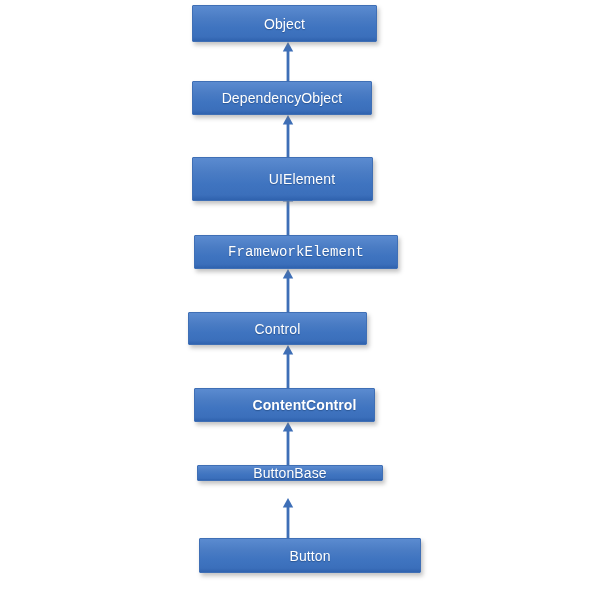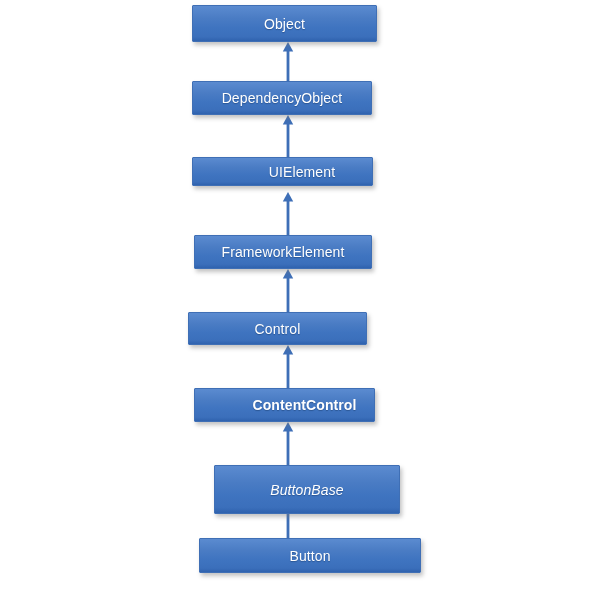--- a/index.html
+++ b/index.html
@@ -113,31 +113,31 @@
         <rect x="9.6" y="8" width="2.8" height="32" fill="#3e6fb7"></rect>
         <polygon points="11,0 16.2,9.5 5.8,9.5" fill="#3e6fb7"></polygon>
       </svg>
     </div>
     <div class="node" style="left: 192px; top: 5px; width: 185px; height: 37px;">
       <span class="label">Object</span>
     </div>
     <div class="node" style="left: 192px; top: 81px; width: 180px; height: 34px;">
       <span class="label">DependencyObject</span>
     </div>
-    <div class="node" style="left: 192px; top: 157px; width: 181px; height: 29px; padding-left: 39px;">
+    <div class="node" style="left: 192px; top: 157px; width: 181px; height: 44px; padding-left: 39px;">
       <span class="label">UIElement</span>
     </div>
-    <div class="node" style="left: 194px; top: 235px; width: 178px; height: 34px;">
+    <div class="node" style="left: 194px; top: 235px; width: 204px; height: 34px; font-family: Liberation Mono, monospace;">
       <span class="label">FrameworkElement</span>
     </div>
     <div class="node" style="left: 188px; top: 312px; width: 179px; height: 33px;">
       <span class="label">Control</span>
     </div>
     <div class="node bold" style="left: 194px; top: 388px; width: 181px; height: 34px;">
       <span class="label">ContentControl</span>
     </div>
-    <div class="node" style="left: 214px; top: 465px; width: 186px; height: 49px; font-style: italic;">
+    <div class="node" style="left: 197px; top: 465px; width: 186px; height: 16px;">
       <span class="label">ButtonBase</span>
     </div>
     <div class="node" style="left: 199px; top: 538px; width: 222px; height: 35px;">
       <span class="label">Button</span>
     </div>
   </div>
 
 </body></html>

